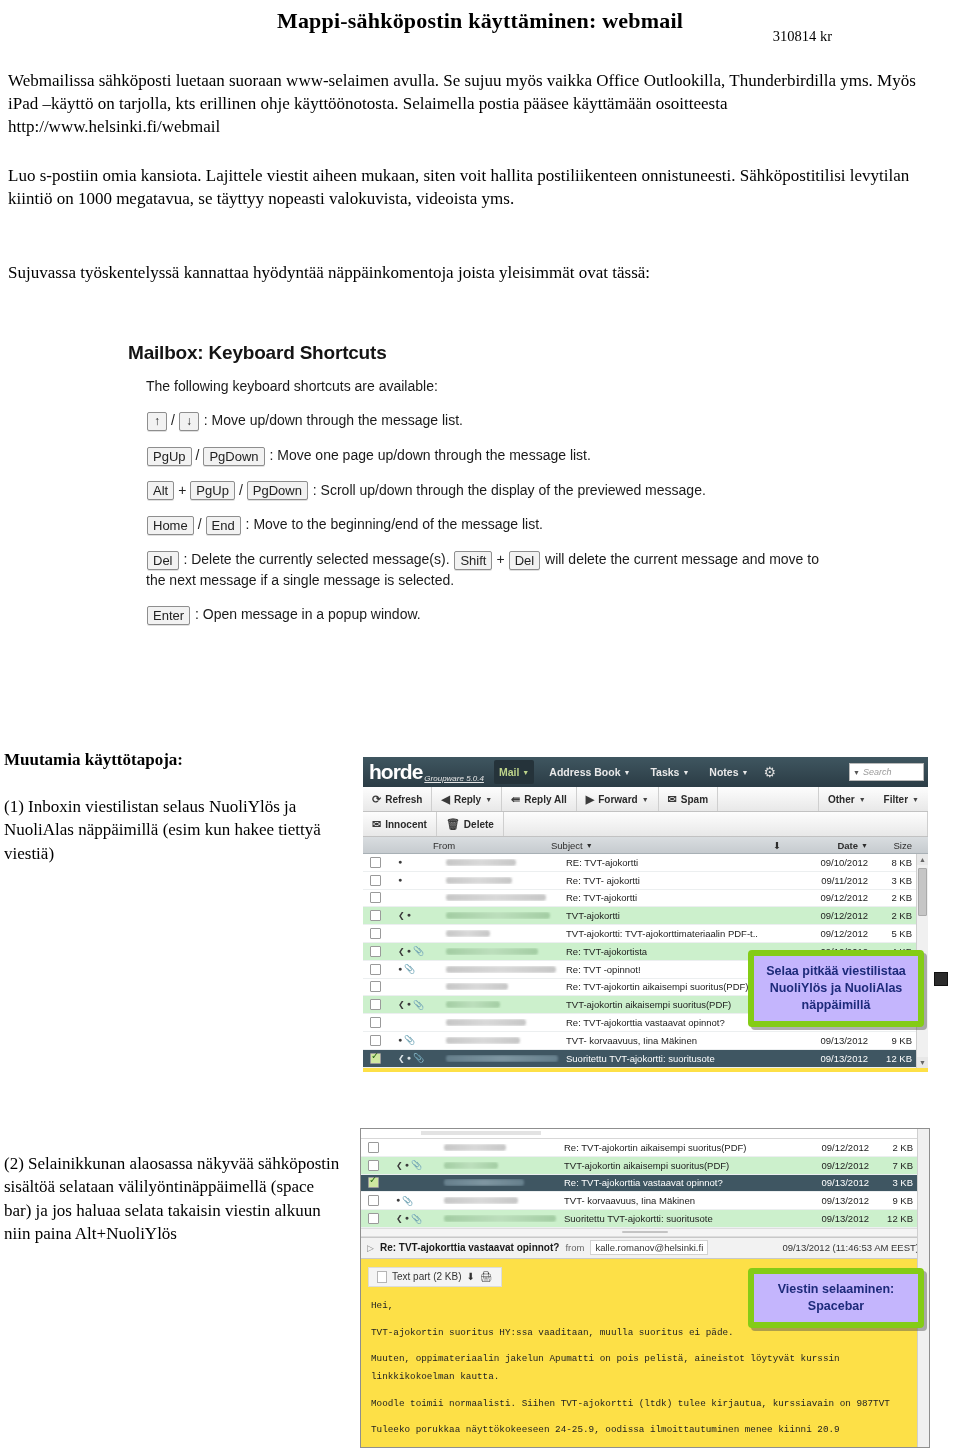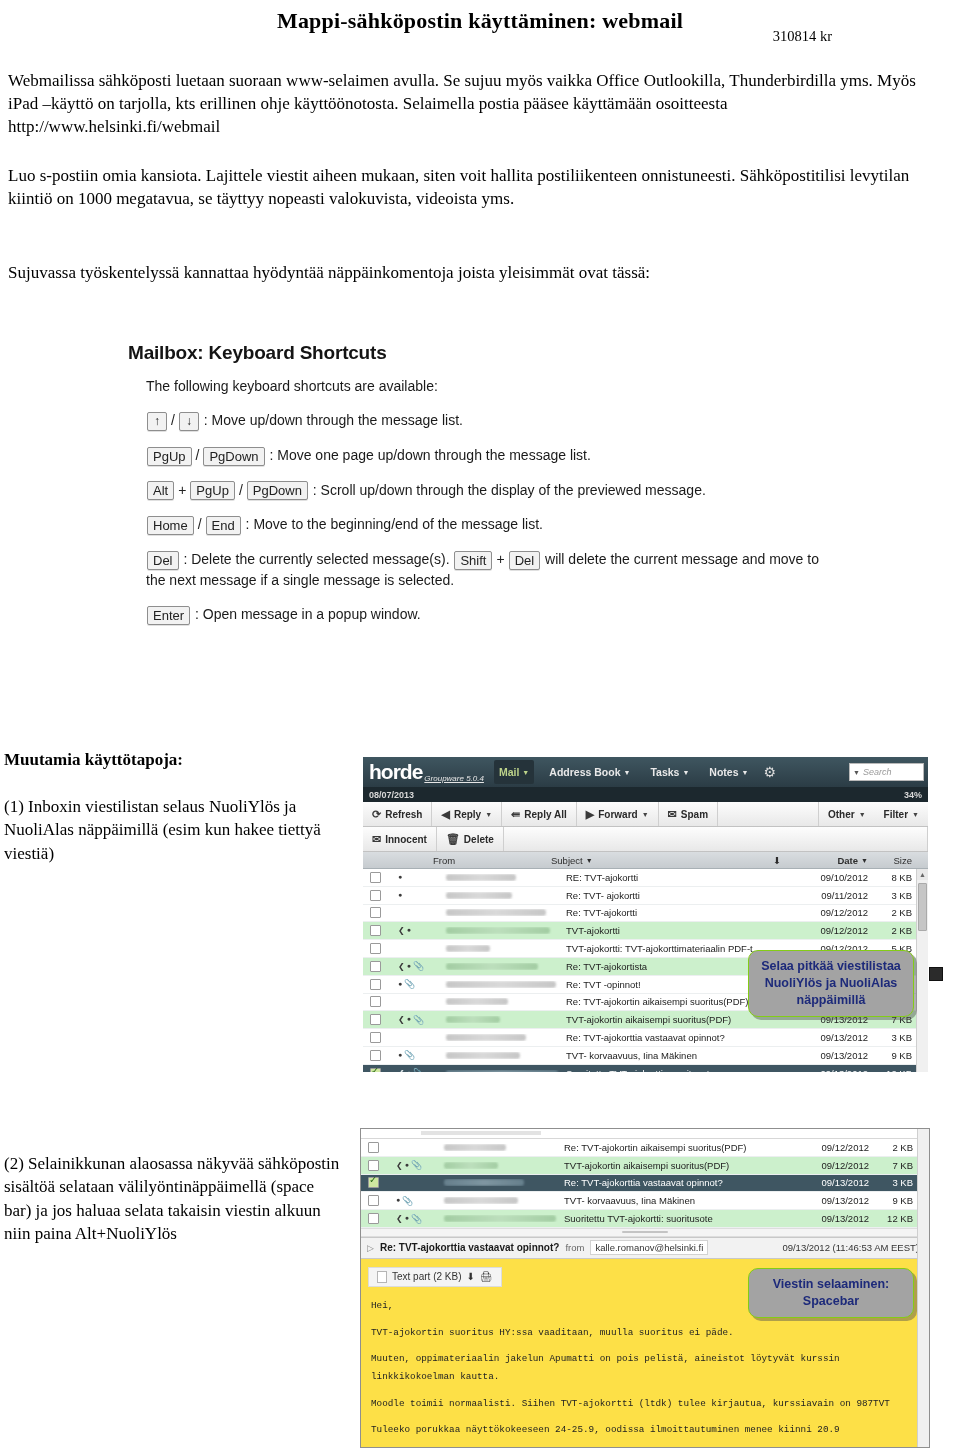--- a/index.html
+++ b/index.html
@@ -237,23 +237,23 @@
     position:absolute;left:0;right:0;height:11px;
     font-size:7px;color:#666;text-align:center;line-height:11px;
     background:#e8e8e8;
   }
   .vscroll .up{top:0;}
   .vscroll .dn{bottom:0;}
 
   
   .callout{
     position:absolute;
-    background:#a3a3a3;
-    border:1px solid #84cc16;
-    border-radius:10px;
+    background:#c4b5fd;
+    border:6px solid #84cc16;
+    border-radius:4px;
     box-shadow:3px 3px 0 rgba(80,80,80,.45);
     font-family:"Liberation Sans", sans-serif;
     font-weight:bold;
     color:#1d2a7a;
     text-align:center;
     font-size:12.5px;
     line-height:1.35;
     padding:7px 8px;
     z-index:40;
   }
@@ -395,24 +395,20 @@
       <span class="caret">▼</span>
     </span>
     <span class="gear">⚙</span>
 
     <span class="searchbox">
       <span class="caret">▼</span>
       <span>Search</span>
     </span>
   </div>
 
-  <div class="datebar">
-    <span>08/07/2013</span>
-    <span>34%</span>
-  </div>
 
   <div class="toolbar">
     <span class="tbtn">
       <span class="ic">⟳</span>
       <span>Refresh</span>
     </span>
     <span class="tbtn">
       <span class="ic">◀</span>
       <span>Reply</span>
       <span class="caret">▼</span>

